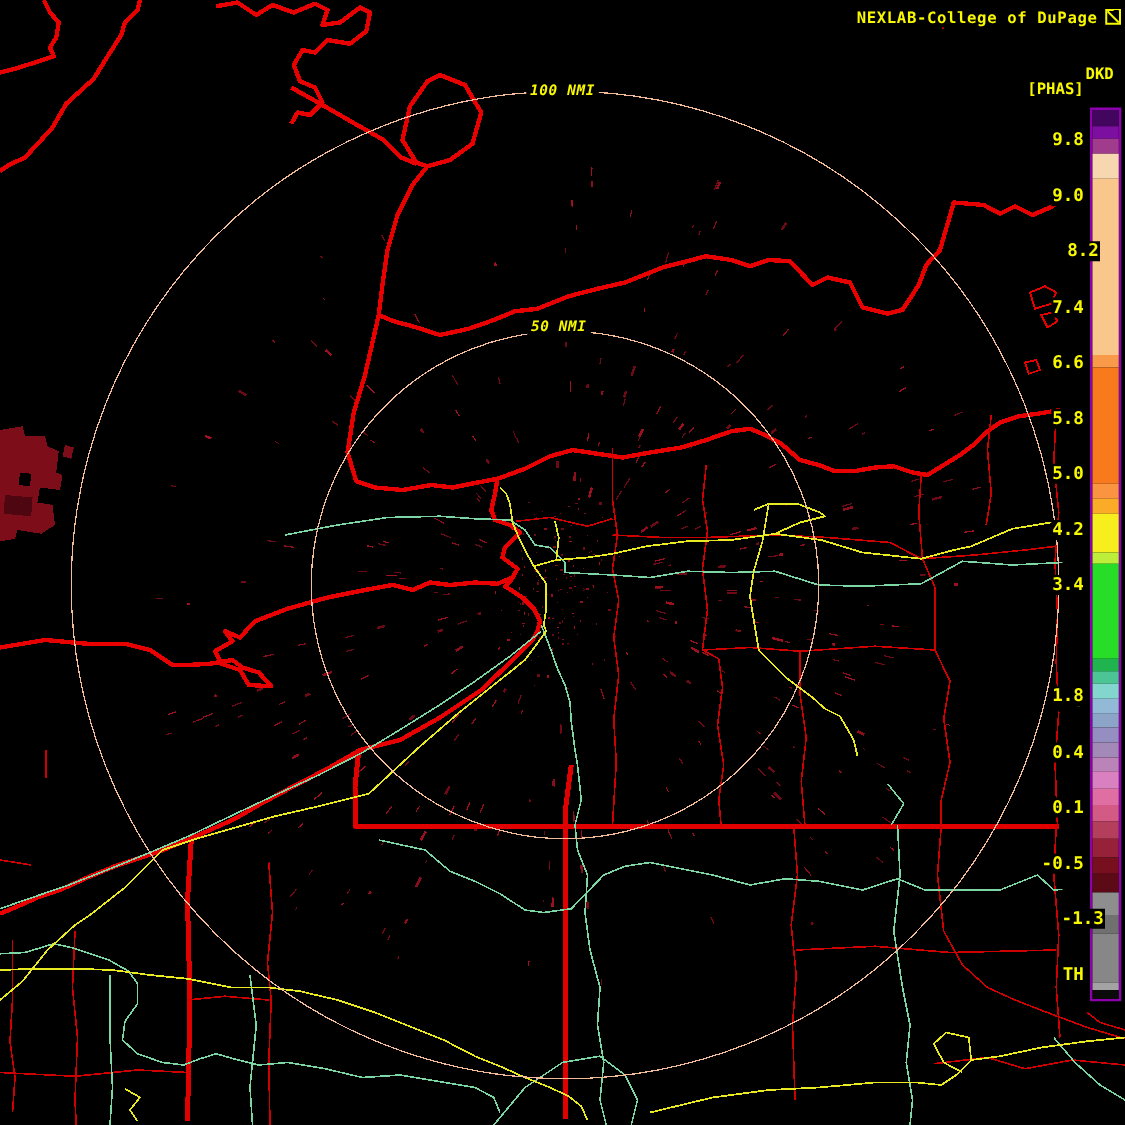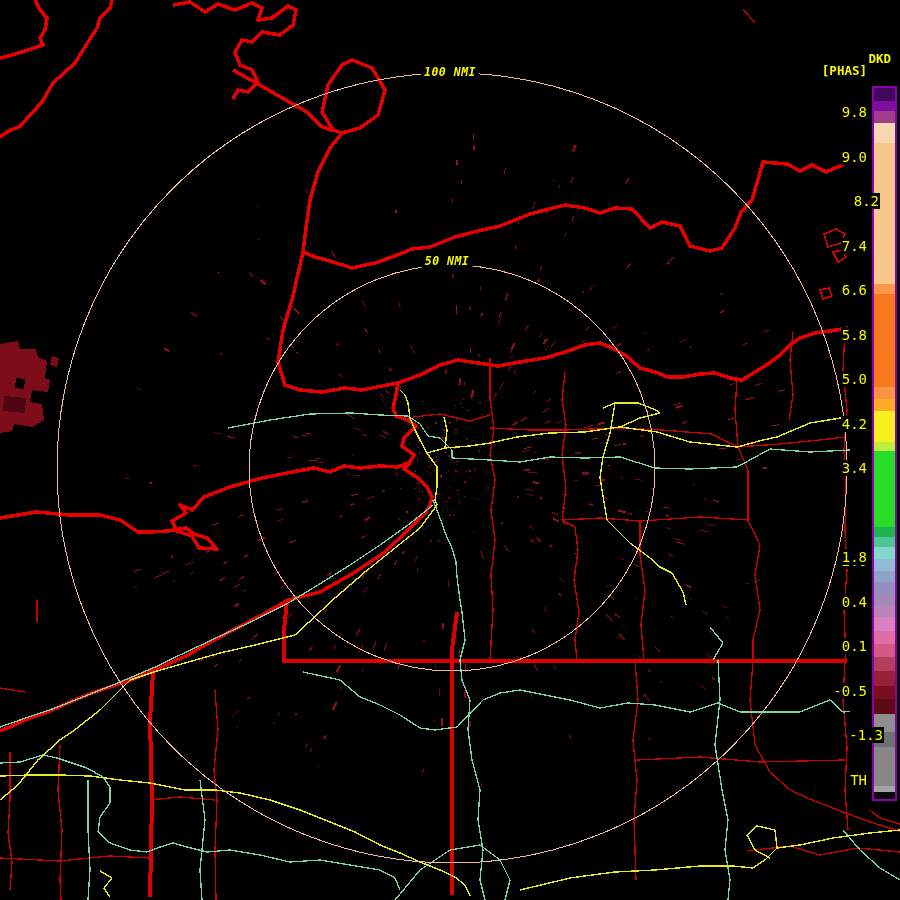--- a/index.html
+++ b/index.html
@@ -2,21 +2,21 @@
 <html><head>
 <meta charset="utf-8">
 <style>
   html,body{margin:0;padding:0;background:#000;}
   .screen{position:relative;width:900px;height:900px;background:#000;overflow:hidden;
           font-family:"DejaVu Sans Mono","Liberation Mono",monospace;}
   #map{position:absolute;left:0;top:0;z-index:1;}
   .right-panel{position:absolute;left:850px;top:0;width:50px;height:810px;background:#000;z-index:2;}
   .colorbar{position:absolute;left:872px;top:86px;width:21px;border:2px solid #8e00ae;z-index:4;font-size:0;}
   .colorbar .seg{width:100%;}
-  .tick{position:absolute;z-index:4;color:#f8f800;font-size:14px;font-weight:normal;background:#000;
+  .tick{position:absolute;z-index:4;color:#f8f800;font-size:14px;font-weight:bold;background:#000;
         padding:0 1px;white-space:nowrap;transform:translateY(-50%);}
   .title-row{position:absolute;top:5px;right:3px;z-index:5;display:flex;align-items:center;gap:4px;}
   .title-text{color:#f8f800;font-size:12.5px;font-weight:bold;background:#000;padding:1px 2px;letter-spacing:0.5px;}
   .prod-label{position:absolute;z-index:5;color:#f8f800;font-size:12.5px;font-weight:bold;background:#000;padding:0 2px;}
   .dkd{top:51px;right:7px;}
   .phas{top:63px;right:31px;}
   .nmi{position:absolute;z-index:3;color:#f8f800;font-size:11.5px;font-weight:bold;font-style:italic;
        background:#000;padding:0 3px;transform:translateX(-50%);letter-spacing:0.5px;}
   .status{position:absolute;left:145px;top:881px;z-index:5;color:#fbd7a5;font-size:15px;font-weight:bold;
           background:#000;padding:0 2px;white-space:nowrap;}
@@ -612,20 +612,28 @@
       <div class="seg" style="background: rgb(150, 33, 56); height: 15px;"></div>
       <div class="seg" style="background: rgb(119, 15, 31); height: 13px;"></div>
       <div class="seg" style="background: rgb(92, 10, 22); height: 15px;"></div>
       <div class="seg" style="background: rgb(142, 142, 142); height: 18px;"></div>
       <div class="seg" style="background: rgb(112, 112, 112); height: 15px;"></div>
       <div class="seg" style="background: rgb(135, 135, 135); height: 39px;"></div>
       <div class="seg" style="background: rgb(163, 163, 163); height: 6px;"></div>
       <div class="seg" style="background: rgb(10, 10, 10); height: 7px;"></div>
     </div>
 
+  <div class="title-row">
+    <span class="title-text">NEXLAB-College of DuPage</span>
+    <svg width="13" height="13" viewBox="0 0 13 13">
+      <rect x="1" y="1" width="11" height="11" fill="none" stroke="#f8f800" stroke-width="1.6"></rect>
+      <path d="M2,2 L11,11" stroke="#f8f800" stroke-width="1.6" fill="none"></path>
+      <path d="M7,2 L11,2" stroke="#000" stroke-width="2" fill="none"></path>
+    </svg>
+  </div>
 
   <div class="prod-label dkd">DKD</div>
   <div class="prod-label phas">[PHAS]</div>
 
   <div class="nmi" id="nmi100" style="left: 450px; top: 65px;">100 NMI</div>
   <div class="nmi" id="nmi50" style="left: 447px; top: 254px;">50 NMI</div>
 
 
 <div class="tick" style="top: 112px; right: 32px;">9.8</div>
     <div class="tick" style="top: 156.5px; right: 32px;">9.0</div>

